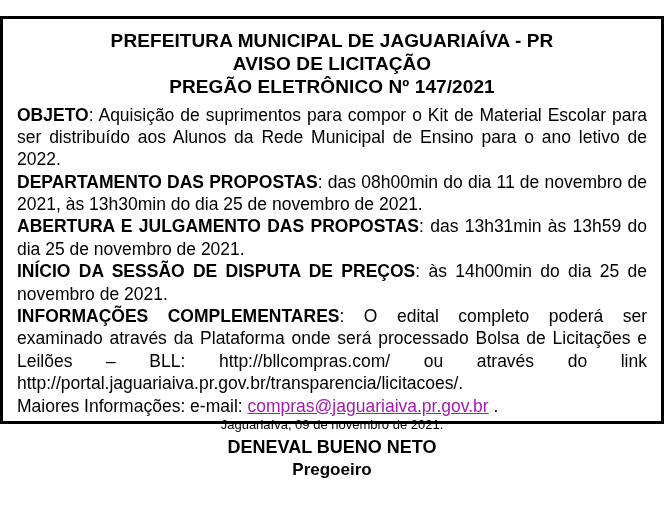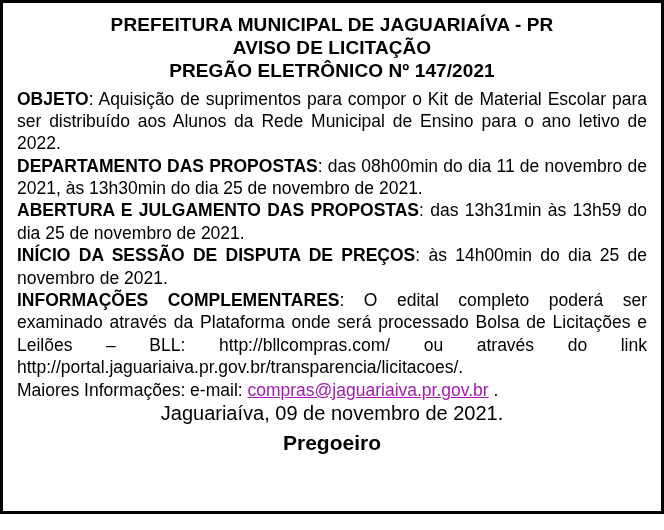--- a/index.html
+++ b/index.html
@@ -9,24 +9,25 @@
   }
   body {
     width: 664px;
     height: 530px;
     font-family: "Liberation Sans", sans-serif;
     color: #000000;
   }
   .notice {
     box-sizing: border-box;
     width: 664px;
-    height: 514px;
+    height: 408px;
     border: 3px solid #000000;
     padding: 10px 14px 6px 14px;
     background: #ffffff;
+    margin-top: 16px;
   }
   .header {
     text-align: center;
     font-weight: bold;
     font-size: 19px;
     line-height: 1.22;
     letter-spacing: 0.1px;
   }
   .header div {
     white-space: nowrap;
@@ -47,29 +48,29 @@
     font-weight: bold;
   }
   .sign {
     text-align: center;
     font-weight: bold;
     font-size: 18px;
     line-height: 1.3;
     margin-top: 2px;
   }
   .sign .role {
-    font-size: 21px;
+    font-size: 17px;
   }
   a.mail {
     color: #a21caf;
     text-decoration: underline;
   }
   .city-line {
     text-align: center;
-    font-size: 20px;
+    font-size: 13px;
     line-height: 1.28;
   }
 </style>
 </head>
 <body>
 
 <div class="notice">
 
   <div class="header">
     <div>PREFEITURA MUNICIPAL DE JAGUARIAÍVA - PR</div>
@@ -87,17 +88,18 @@
 
     <p class="para"><span class="lbl">INÍCIO DA SESSÃO DE DISPUTA DE PREÇOS</span><span>: às 14h00min do dia 25 de novembro de 2021.</span></p>
 
     <p class="para"><span class="lbl">INFORMAÇÕES COMPLEMENTARES</span><span>: O edital completo poderá ser examinado através da Plataforma onde será processado Bolsa de Licitações e Leilões – BLL: http://bllcompras.com/ ou através do link        http://portal.jaguariaiva.pr.gov.br/transparencia/licitacoes/.</span></p>
 
     <p class="para"><span>Maiores Informações: e-mail: </span><a class="mail" href="#">compras@jaguariaiva.pr.gov.br</a><span> .</span></p>
 
     <div class="city-line">Jaguariaíva, 09 de novembro de 2021.</div>
 
     <div class="sign">
+      <div>DENEVAL BUENO NETO</div>
       <div class="role">Pregoeiro</div>
     </div>
 
   </div>
 </div>
 
 </body></html>

